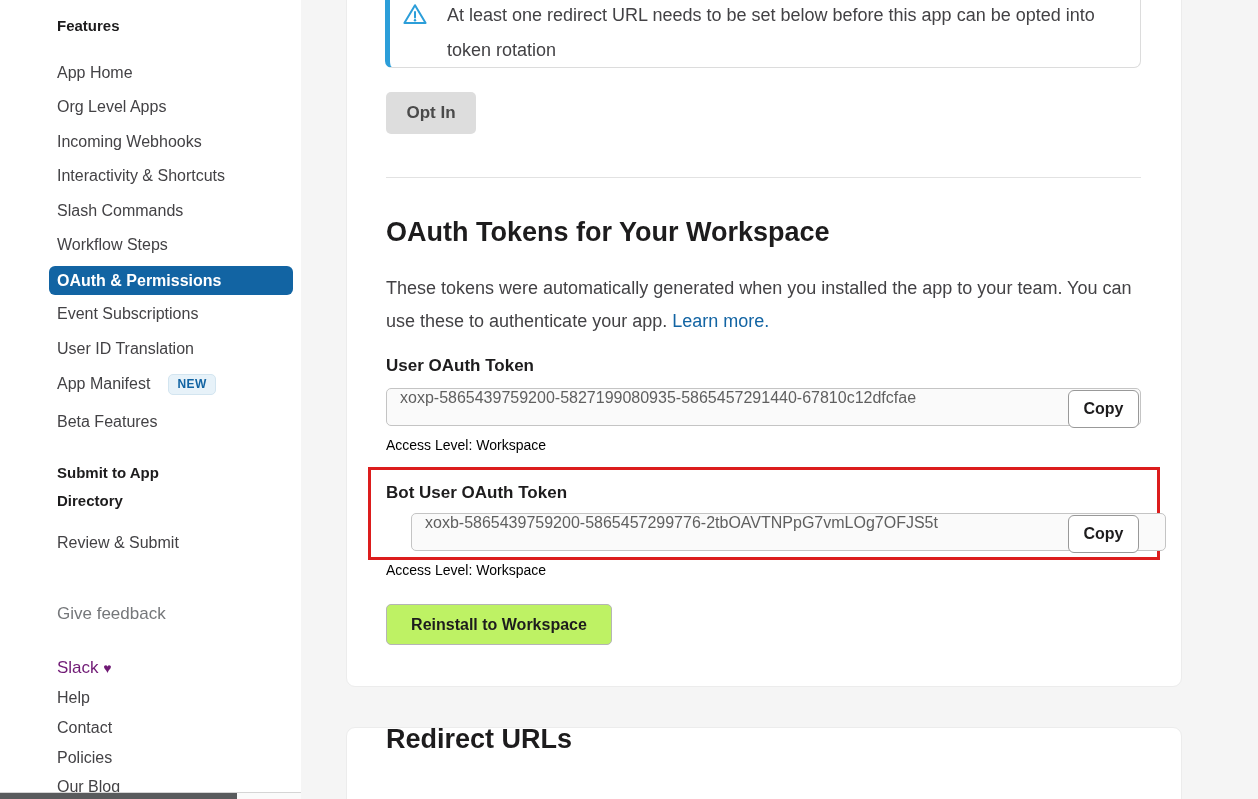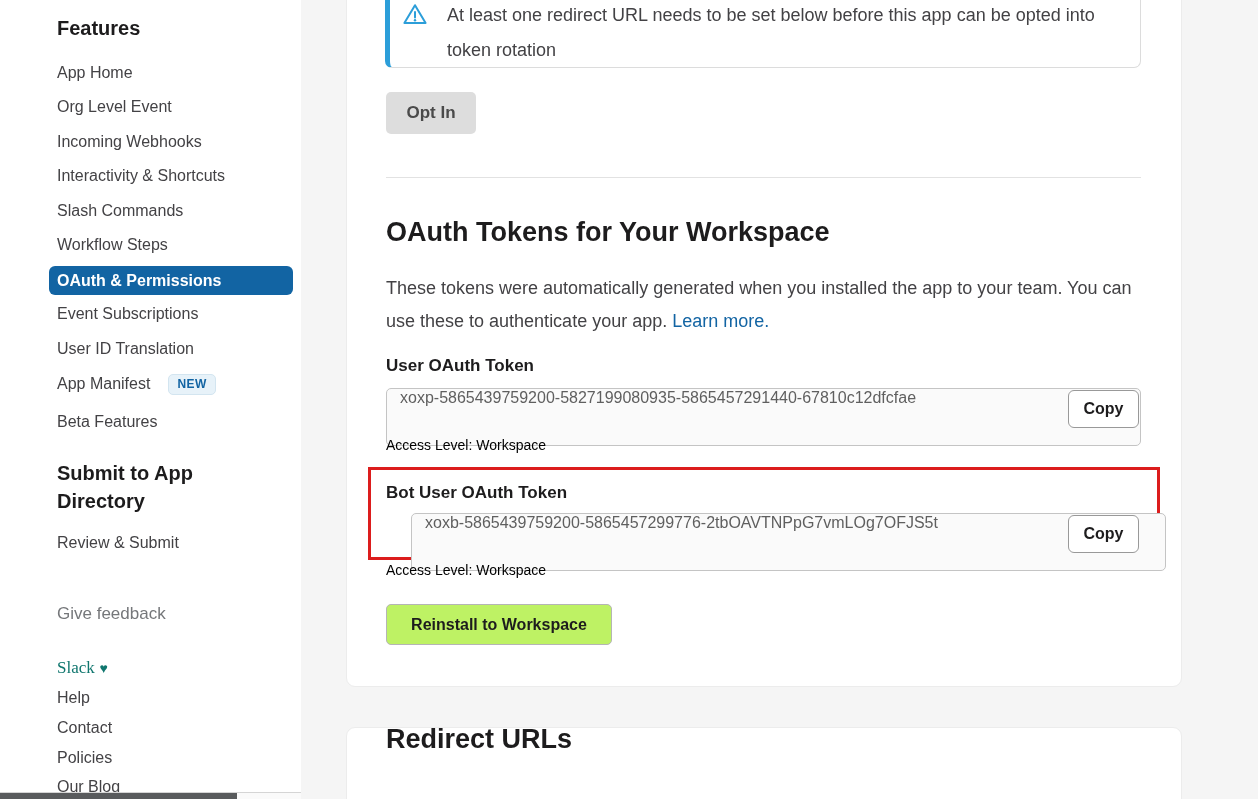--- a/index.html
+++ b/index.html
@@ -15,40 +15,40 @@
   
   #main-bg {
     left: 301px; top: 0; width: 957px; height: 799px;
     background: #f5f5f5;
   }
 
   
   #sidebar { left: 0; top: 0; width: 301px; height: 799px; background: #ffffff; }
   .side-heading {
     position: absolute; left: 57px;
-    font-size: 20px; font-weight: bold; color: #1d1c1d;
+    font-size: 15px; font-weight: bold; color: #1d1c1d;
   }
   .side-item {
     position: absolute; left: 57px;
     font-size: 16px; color: #434245; cursor: pointer; white-space: nowrap;
   }
   .side-pill {
     position: absolute; left: 49px; top: 266px; width: 244px; height: 29px;
     background: #1264a3; border-radius: 6px;
     color: #ffffff; font-weight: bold; font-size: 16px;
     line-height: 29px; padding-left: 8px; cursor: pointer; white-space: nowrap;
   }
   .new-badge {
     display: inline-block; margin-left: 18px; padding: 2px 8px 3px 8px;
     background: #e7f2f9; border: 1px solid #d3e5f0; border-radius: 5px;
     color: #1264a3; font-size: 12px; font-weight: bold; letter-spacing: 0.5px;
     vertical-align: 1px;
   }
   .side-gray { color: #75777a; }
-  .slack-pink { color: #0f766e; font-family: Liberation Serif, serif; }
+  .slack-pink { color: #701a75; }
 
   
   .card {
     position: absolute; background: #ffffff;
     border: 1px solid #ececec; border-radius: 9px;
   }
   #card-oauth { left: 346px; top: -30px; width: 836px; height: 717px; }
   #card-redirect { left: 346px; top: 727px; width: 836px; height: 150px; }
 
   
@@ -99,21 +99,21 @@
     font-size: 18px; line-height: 33px; color: #434245;
   }
   #oauth-desc a { color: #1264a3; text-decoration: none; cursor: pointer; }
   .token-label {
     position: absolute; left: 386px;
     font-size: 17px; font-weight: bold; color: #1d1c1d;
   }
   #user-token-label { top: 356px; }
   #bot-token-label  { top: 483px; }
   .token-input {
-    position: absolute; left: 386px; width: 755px; height: 58px;
+    position: absolute; left: 386px; width: 755px; height: 38px;
     background: #fafafa; border: 1px solid #c4c4c4; border-radius: 5px;
     padding: 0 85px 0 13px;
     font-family: inherit; font-size: 16px; color: #5f5f5f;
     white-space: nowrap; overflow: hidden;
   }
   #user-token-input { top: 388px; }
   #bot-token-input  { top: 513px; margin-left: 25px; }
   .access-level {
     position: absolute; left: 386px;
     font-size: 14px; color: #000000;
@@ -176,21 +176,21 @@
 <button class="abs" id="reinstall-btn">Reinstall to Workspace</button>
 
 <div class="abs card" id="card-redirect"></div>
 <h1 class="section-title" id="redirect-title">Redirect URLs</h1>
 
 <div class="abs" id="sidebar"></div>
 
 <div class="side-heading" style="top:17px">Features</div>
 
 <div class="side-item" style="top:64px">App Home</div>
-<div class="side-item" style="top:98px">Org Level Event</div>
+<div class="side-item" style="top:98px">Org Level Apps</div>
 <div class="side-item" style="top:133px">Incoming Webhooks</div>
 <div class="side-item" style="top:167px">Interactivity &amp; Shortcuts</div>
 <div class="side-item" style="top:202px">Slash Commands</div>
 <div class="side-item" style="top:236px">Workflow Steps</div>
 
 <div class="side-pill">OAuth &amp; Permissions</div>
 
 <div class="side-item" style="top:305px">Event Subscriptions</div>
 <div class="side-item" style="top:340px">User ID Translation</div>
 

